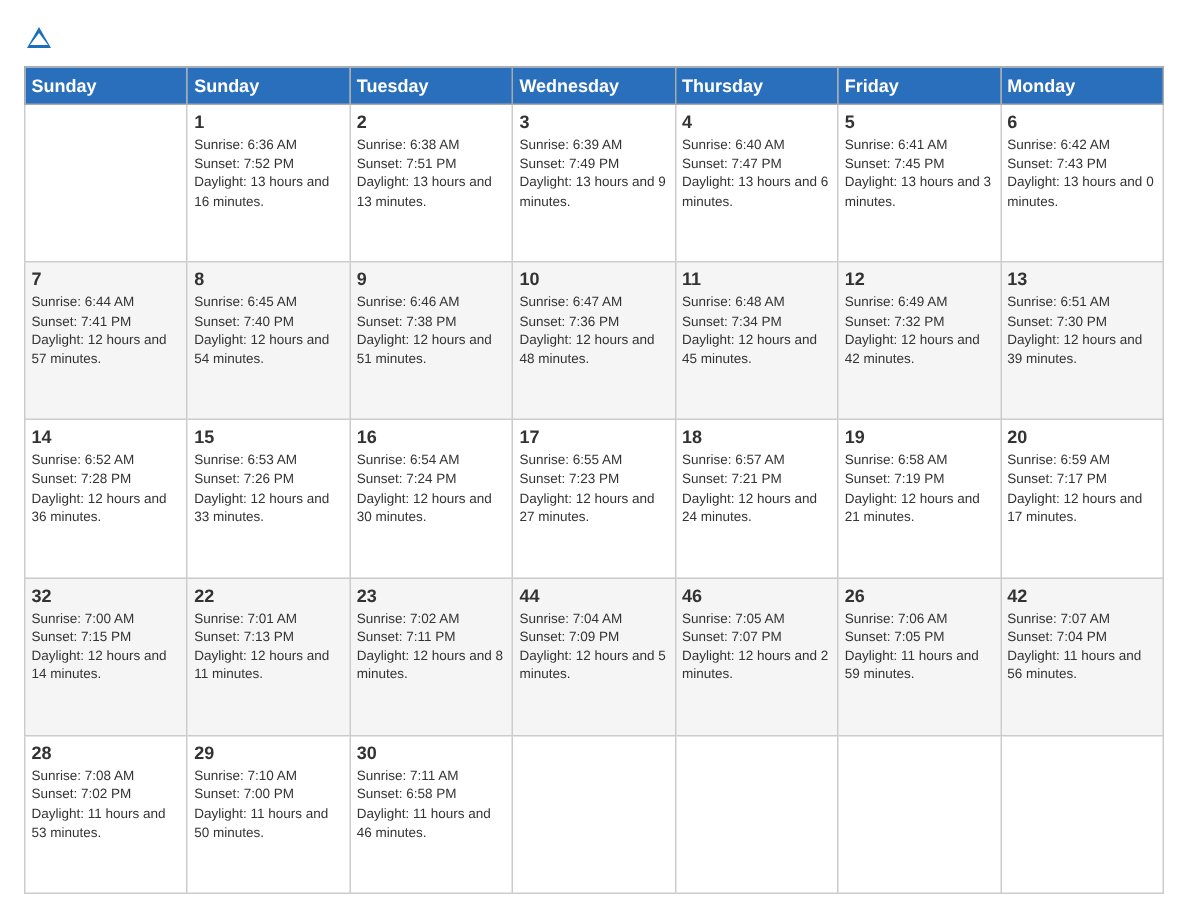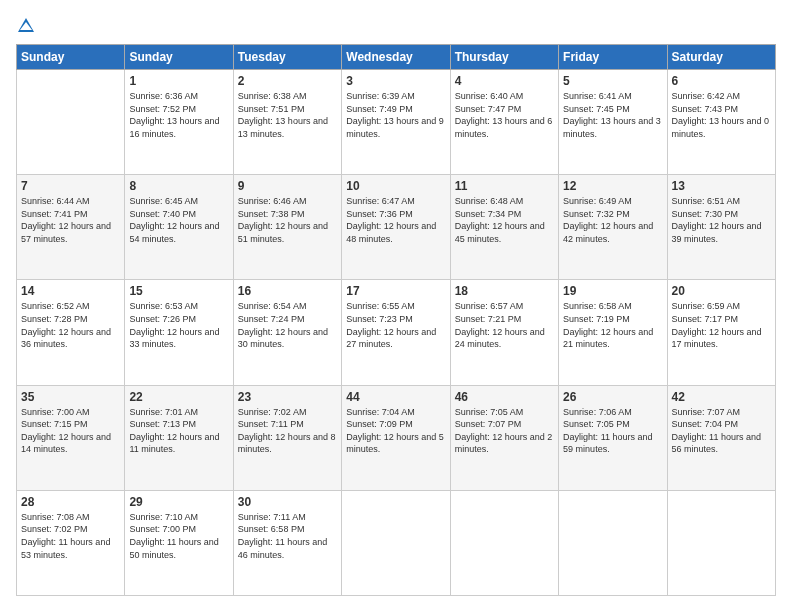--- a/index.html
+++ b/index.html
@@ -124,21 +124,21 @@
 
   <table class="calendar">
     <thead>
       <tr>
       <th>Sunday</th>
           <th>Sunday</th>
           <th>Tuesday</th>
           <th>Wednesday</th>
           <th>Thursday</th>
           <th>Friday</th>
-          <th>Saturday</th>
+          <th>Monday</th>
         </tr>
     </thead>
     <tbody id="calendar-body">
     <tr>
           <td class="empty-cell"></td>
           <td>
         <span class="day-num">1</span>
         <span class="cell-text">Sunrise: 6:36 AM<br>Sunset: 7:52 PM<br>Daylight: 13 hours and 16 minutes.</span>
       </td>
           <td>
@@ -217,21 +217,21 @@
         <span class="day-num">19</span>
         <span class="cell-text">Sunrise: 6:58 AM<br>Sunset: 7:19 PM<br>Daylight: 12 hours and 21 minutes.</span>
       </td>
           <td>
         <span class="day-num">20</span>
         <span class="cell-text">Sunrise: 6:59 AM<br>Sunset: 7:17 PM<br>Daylight: 12 hours and 17 minutes.</span>
       </td>
         </tr>
         <tr>
           <td>
-        <span class="day-num">35</span>
+        <span class="day-num">32</span>
         <span class="cell-text">Sunrise: 7:00 AM<br>Sunset: 7:15 PM<br>Daylight: 12 hours and 14 minutes.</span>
       </td>
           <td>
         <span class="day-num">22</span>
         <span class="cell-text">Sunrise: 7:01 AM<br>Sunset: 7:13 PM<br>Daylight: 12 hours and 11 minutes.</span>
       </td>
           <td>
         <span class="day-num">23</span>
         <span class="cell-text">Sunrise: 7:02 AM<br>Sunset: 7:11 PM<br>Daylight: 12 hours and 8 minutes.</span>
       </td>

